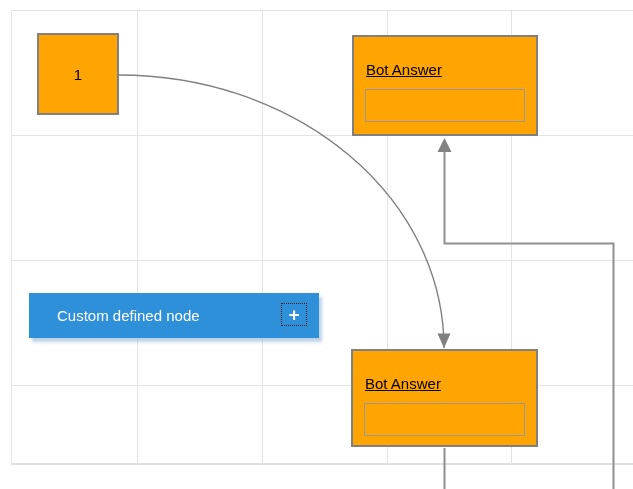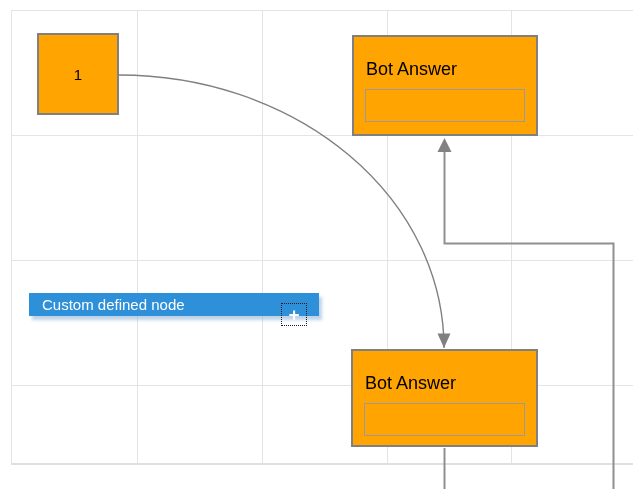--- a/index.html
+++ b/index.html
@@ -18,32 +18,32 @@
   }
   .start-node {
     left: 37px; top: 33px; width: 82px; height: 82px;
     display: flex; align-items: center; justify-content: center;
     font-size: 15px; color: #000;
   }
   .bot-node-top { left: 352px; top: 35px; width: 186px; height: 101px; }
   .bot-node-bottom { left: 351px; top: 349px; width: 187px; height: 98px; }
   .bot-title {
     position: absolute; left: 12px; top: 24px;
-    font-size: 18px; line-height: 17px; color: #000; white-space: nowrap;
+    font-size: 15px; line-height: 17px; color: #000; white-space: nowrap; text-decoration: underline;
   }
   .bot-input {
     position: absolute; left: 11px; right: 11px; top: 52px; height: 33px;
     box-sizing: border-box; border: 1px solid #9a9a9a; background: transparent;
   }
 
   
   .palette-node {
-    position: absolute; left: 29px; top: 293px; width: 290px; height: 23px;
+    position: absolute; left: 29px; top: 293px; width: 290px; height: 45px;
     box-sizing: border-box; background: #2E90D9; color: #ffffff;
-    display: flex; align-items: center; padding-left: 13px;
+    display: flex; align-items: center; padding-left: 28px;
     font-size: 15px;
     box-shadow: 3px 4px 3px rgba(125, 168, 210, 0.5);
   }
   .plus-box {
     position: absolute; right: 12px; top: 10px; width: 24px; height: 21px;
     box-sizing: content-box; border: 1px dotted #1b1b1b;
     display: flex; align-items: center; justify-content: center;
     color: #ffffff; font-size: 19px; font-weight: 700; line-height: 1;
     padding: 0;
   }

